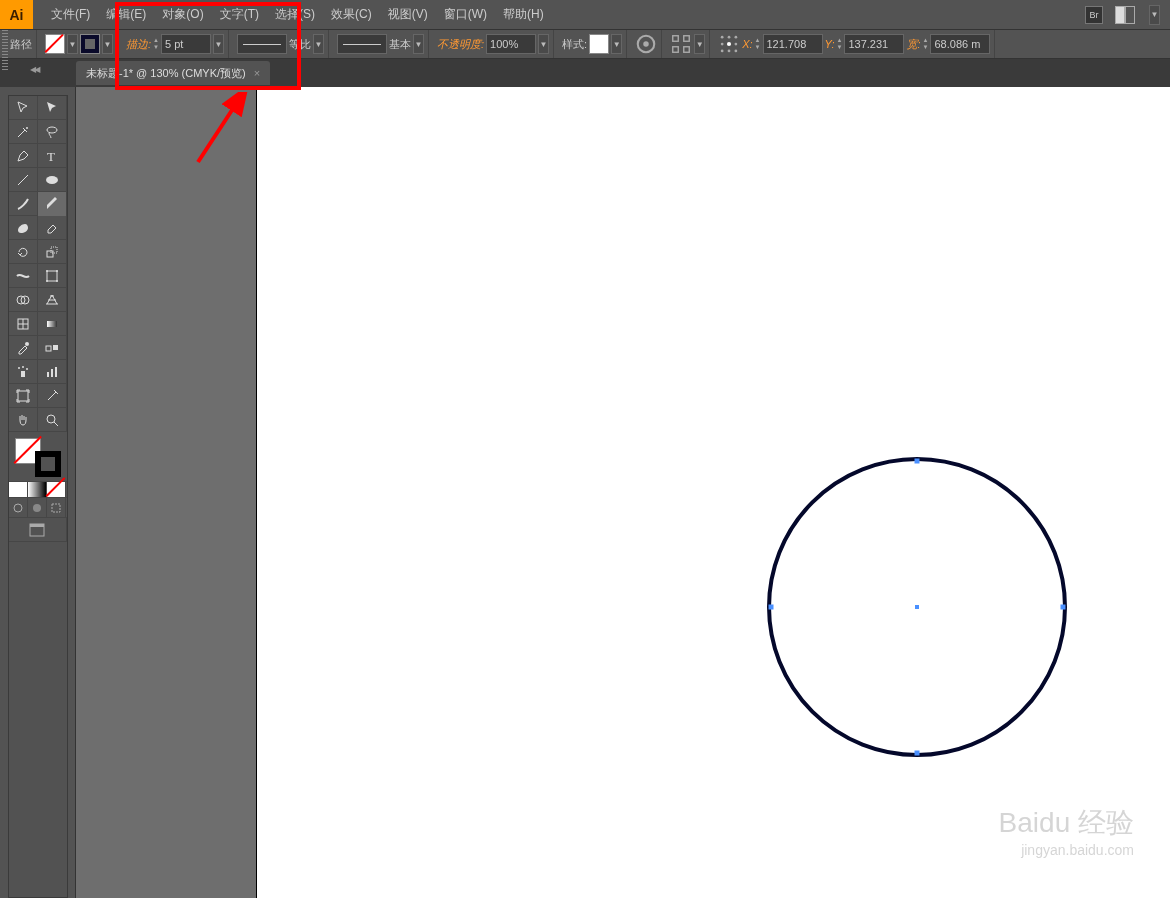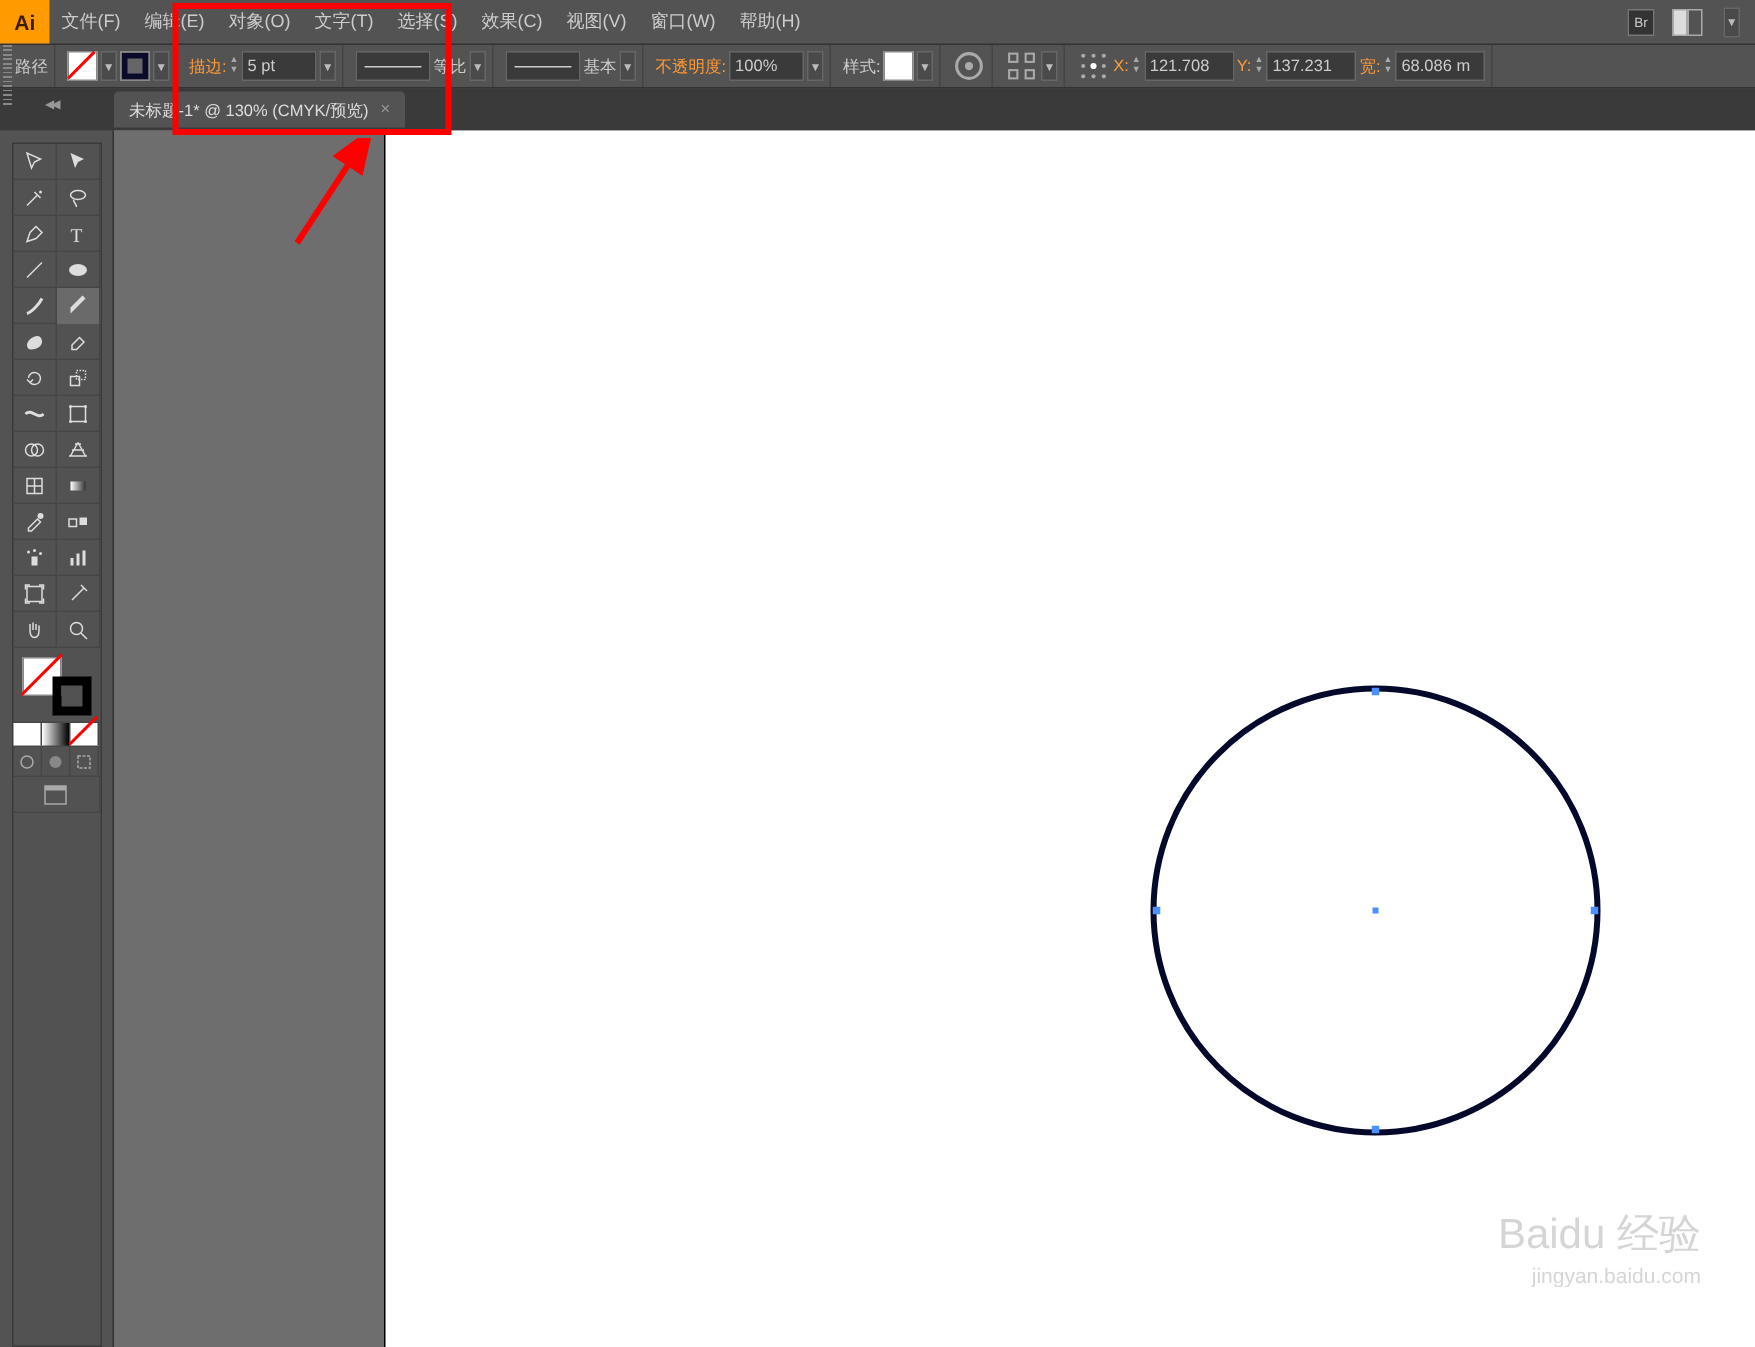--- a/index.html
+++ b/index.html
@@ -23,20 +23,21 @@
     .app-logo {
       width: 33px;
       height: 29px;
       background: #ff9a00;
       display: flex;
       align-items: center;
       justify-content: center;
       color: #3b1e00;
       font-weight: bold;
       font-size: 14px;
+      margin-right: 10px;
     }
     .menu-item {
       padding: 0 8px;
       color: #ccc;
       cursor: pointer;
       font-size: 12px;
     }
     .menubar-right {
       margin-left: auto;
       display: flex;
@@ -70,21 +71,21 @@
     }
     .control-group {
       display: flex;
       align-items: center;
       gap: 2px;
       padding: 0 4px;
       border-right: 1px solid #444;
       height: 100%;
     }
     .ctl-label { color: #ccc; font-size: 11px; }
-    .ctl-label.orange { color: #ff9933; }
+    .ctl-label.orange { color: #ff9933; font-style: italic; }
     .swatch {
       width: 20px; height: 20px;
       border: 1px solid #888;
       position: relative;
     }
     .swatch.nofill {
       background: #fff;
     }
     .swatch.nofill::after {
       content: '';

